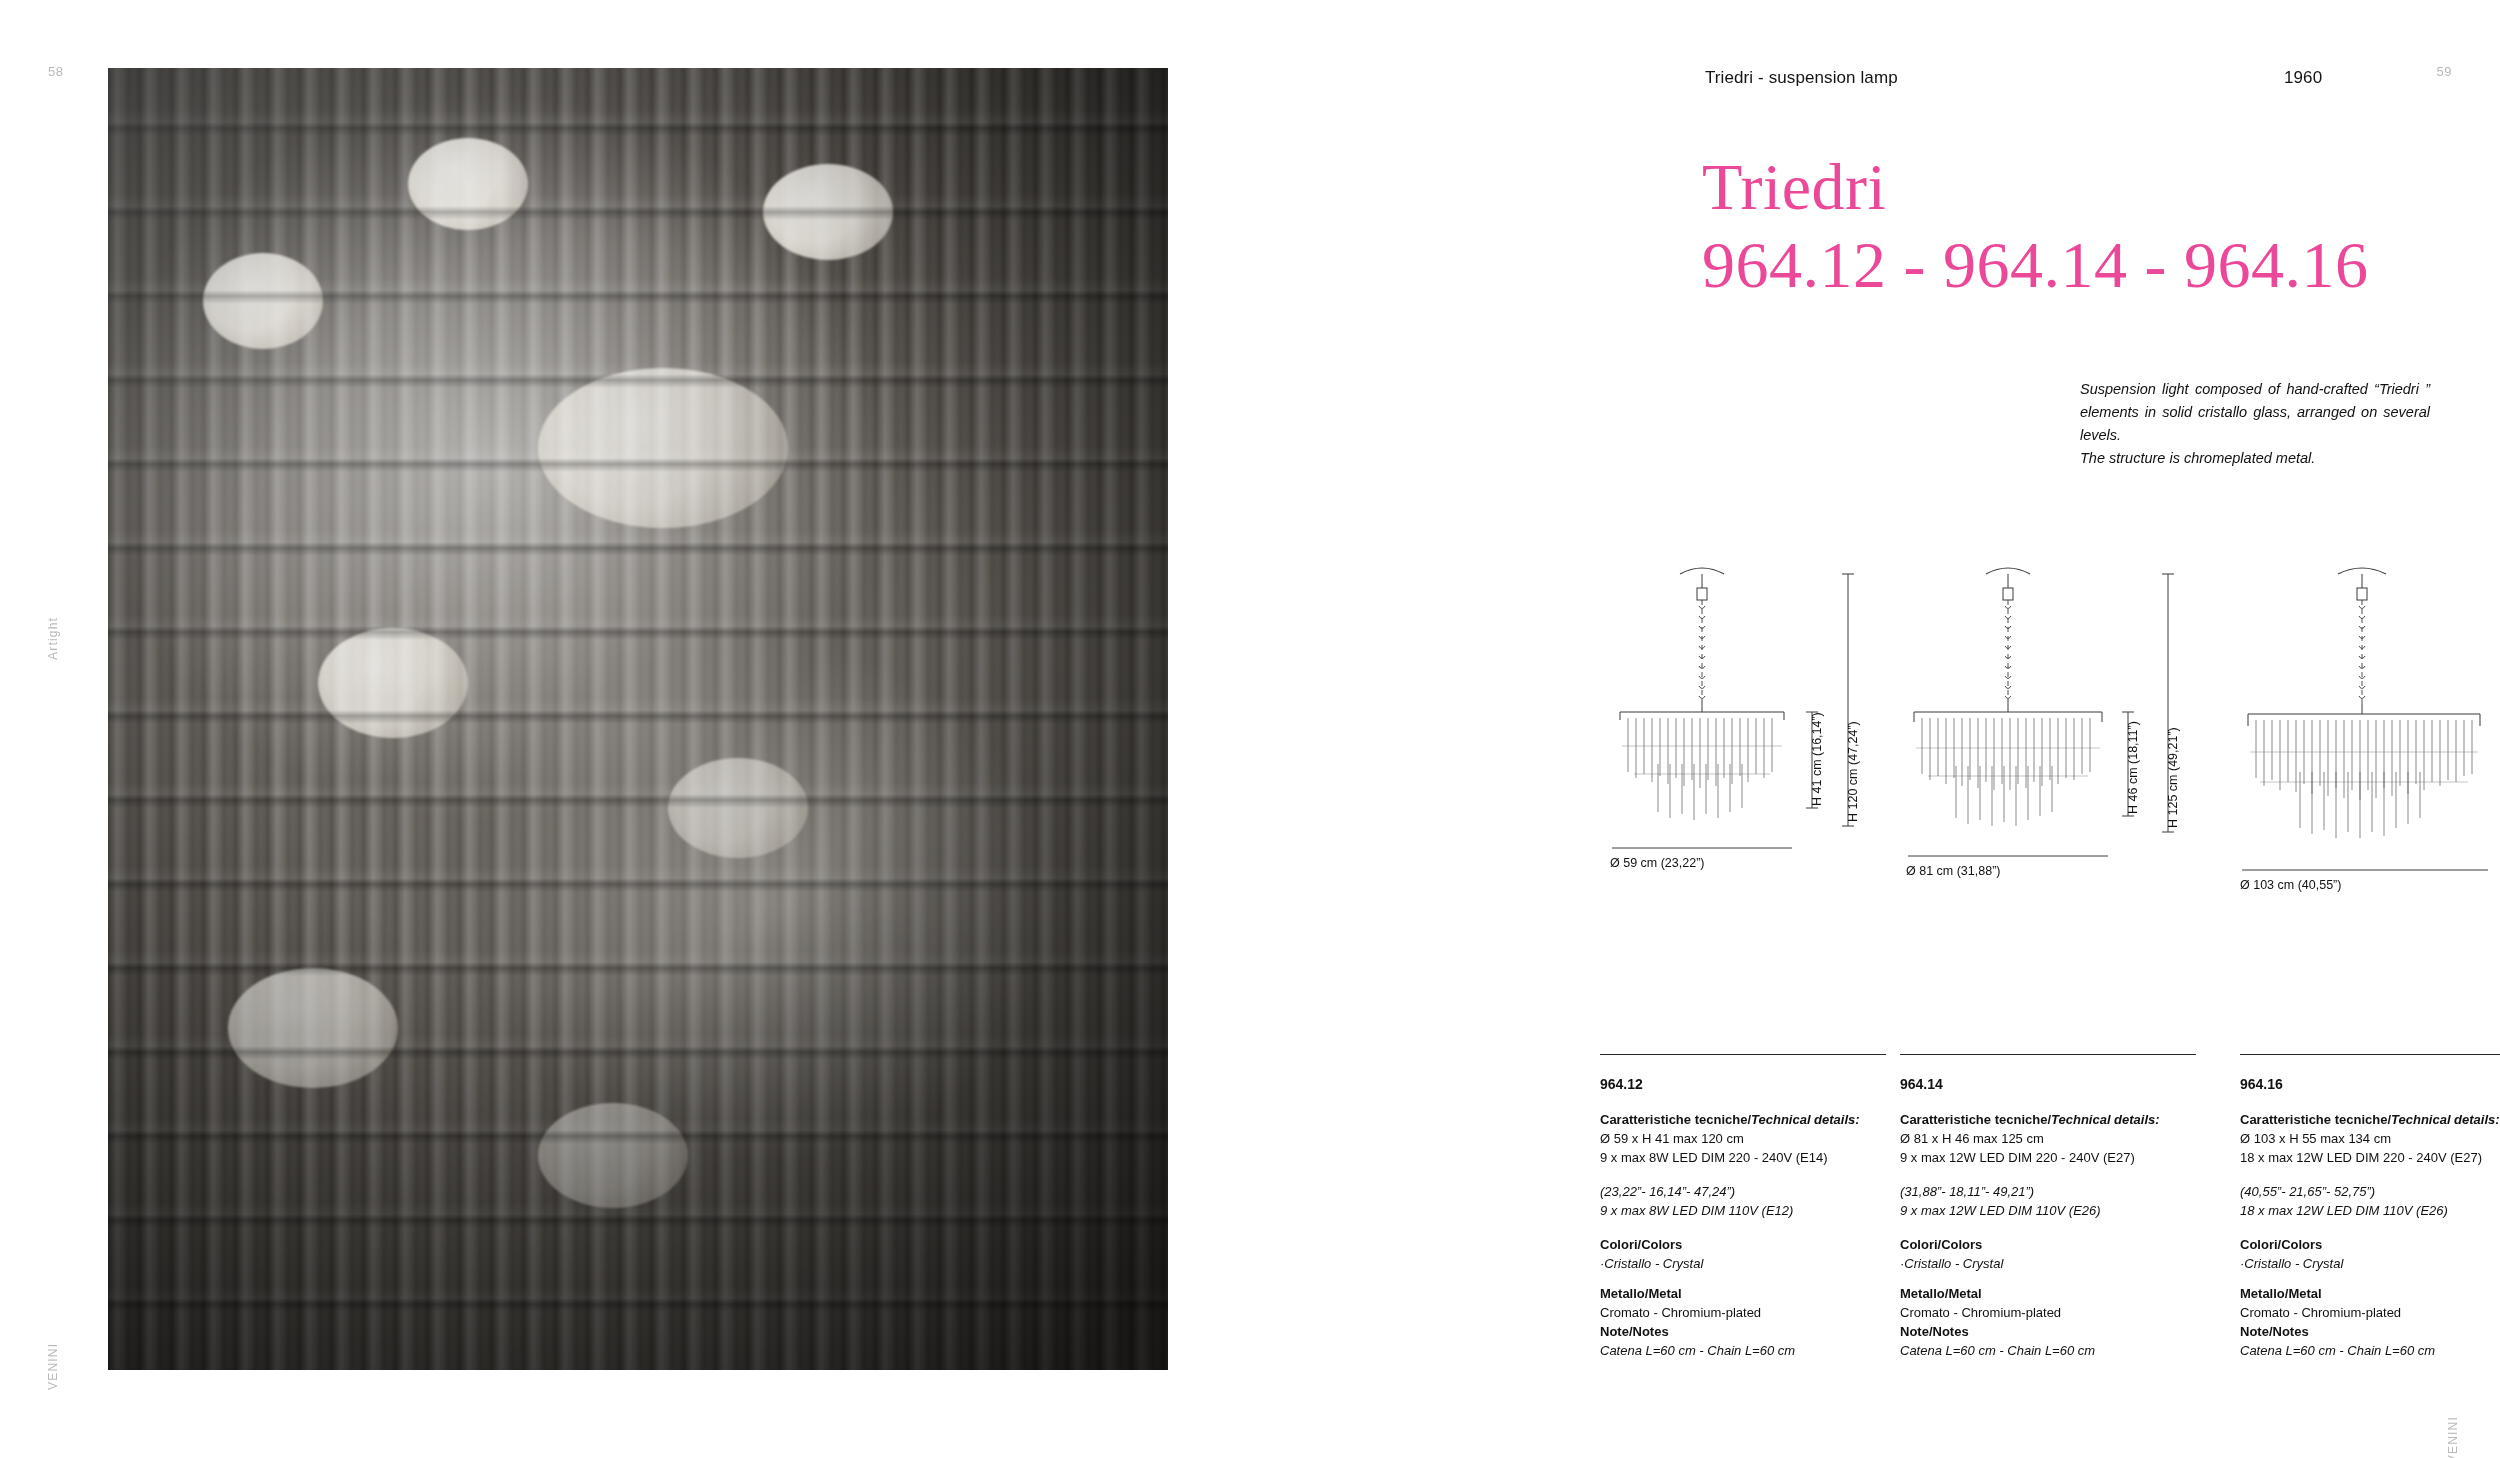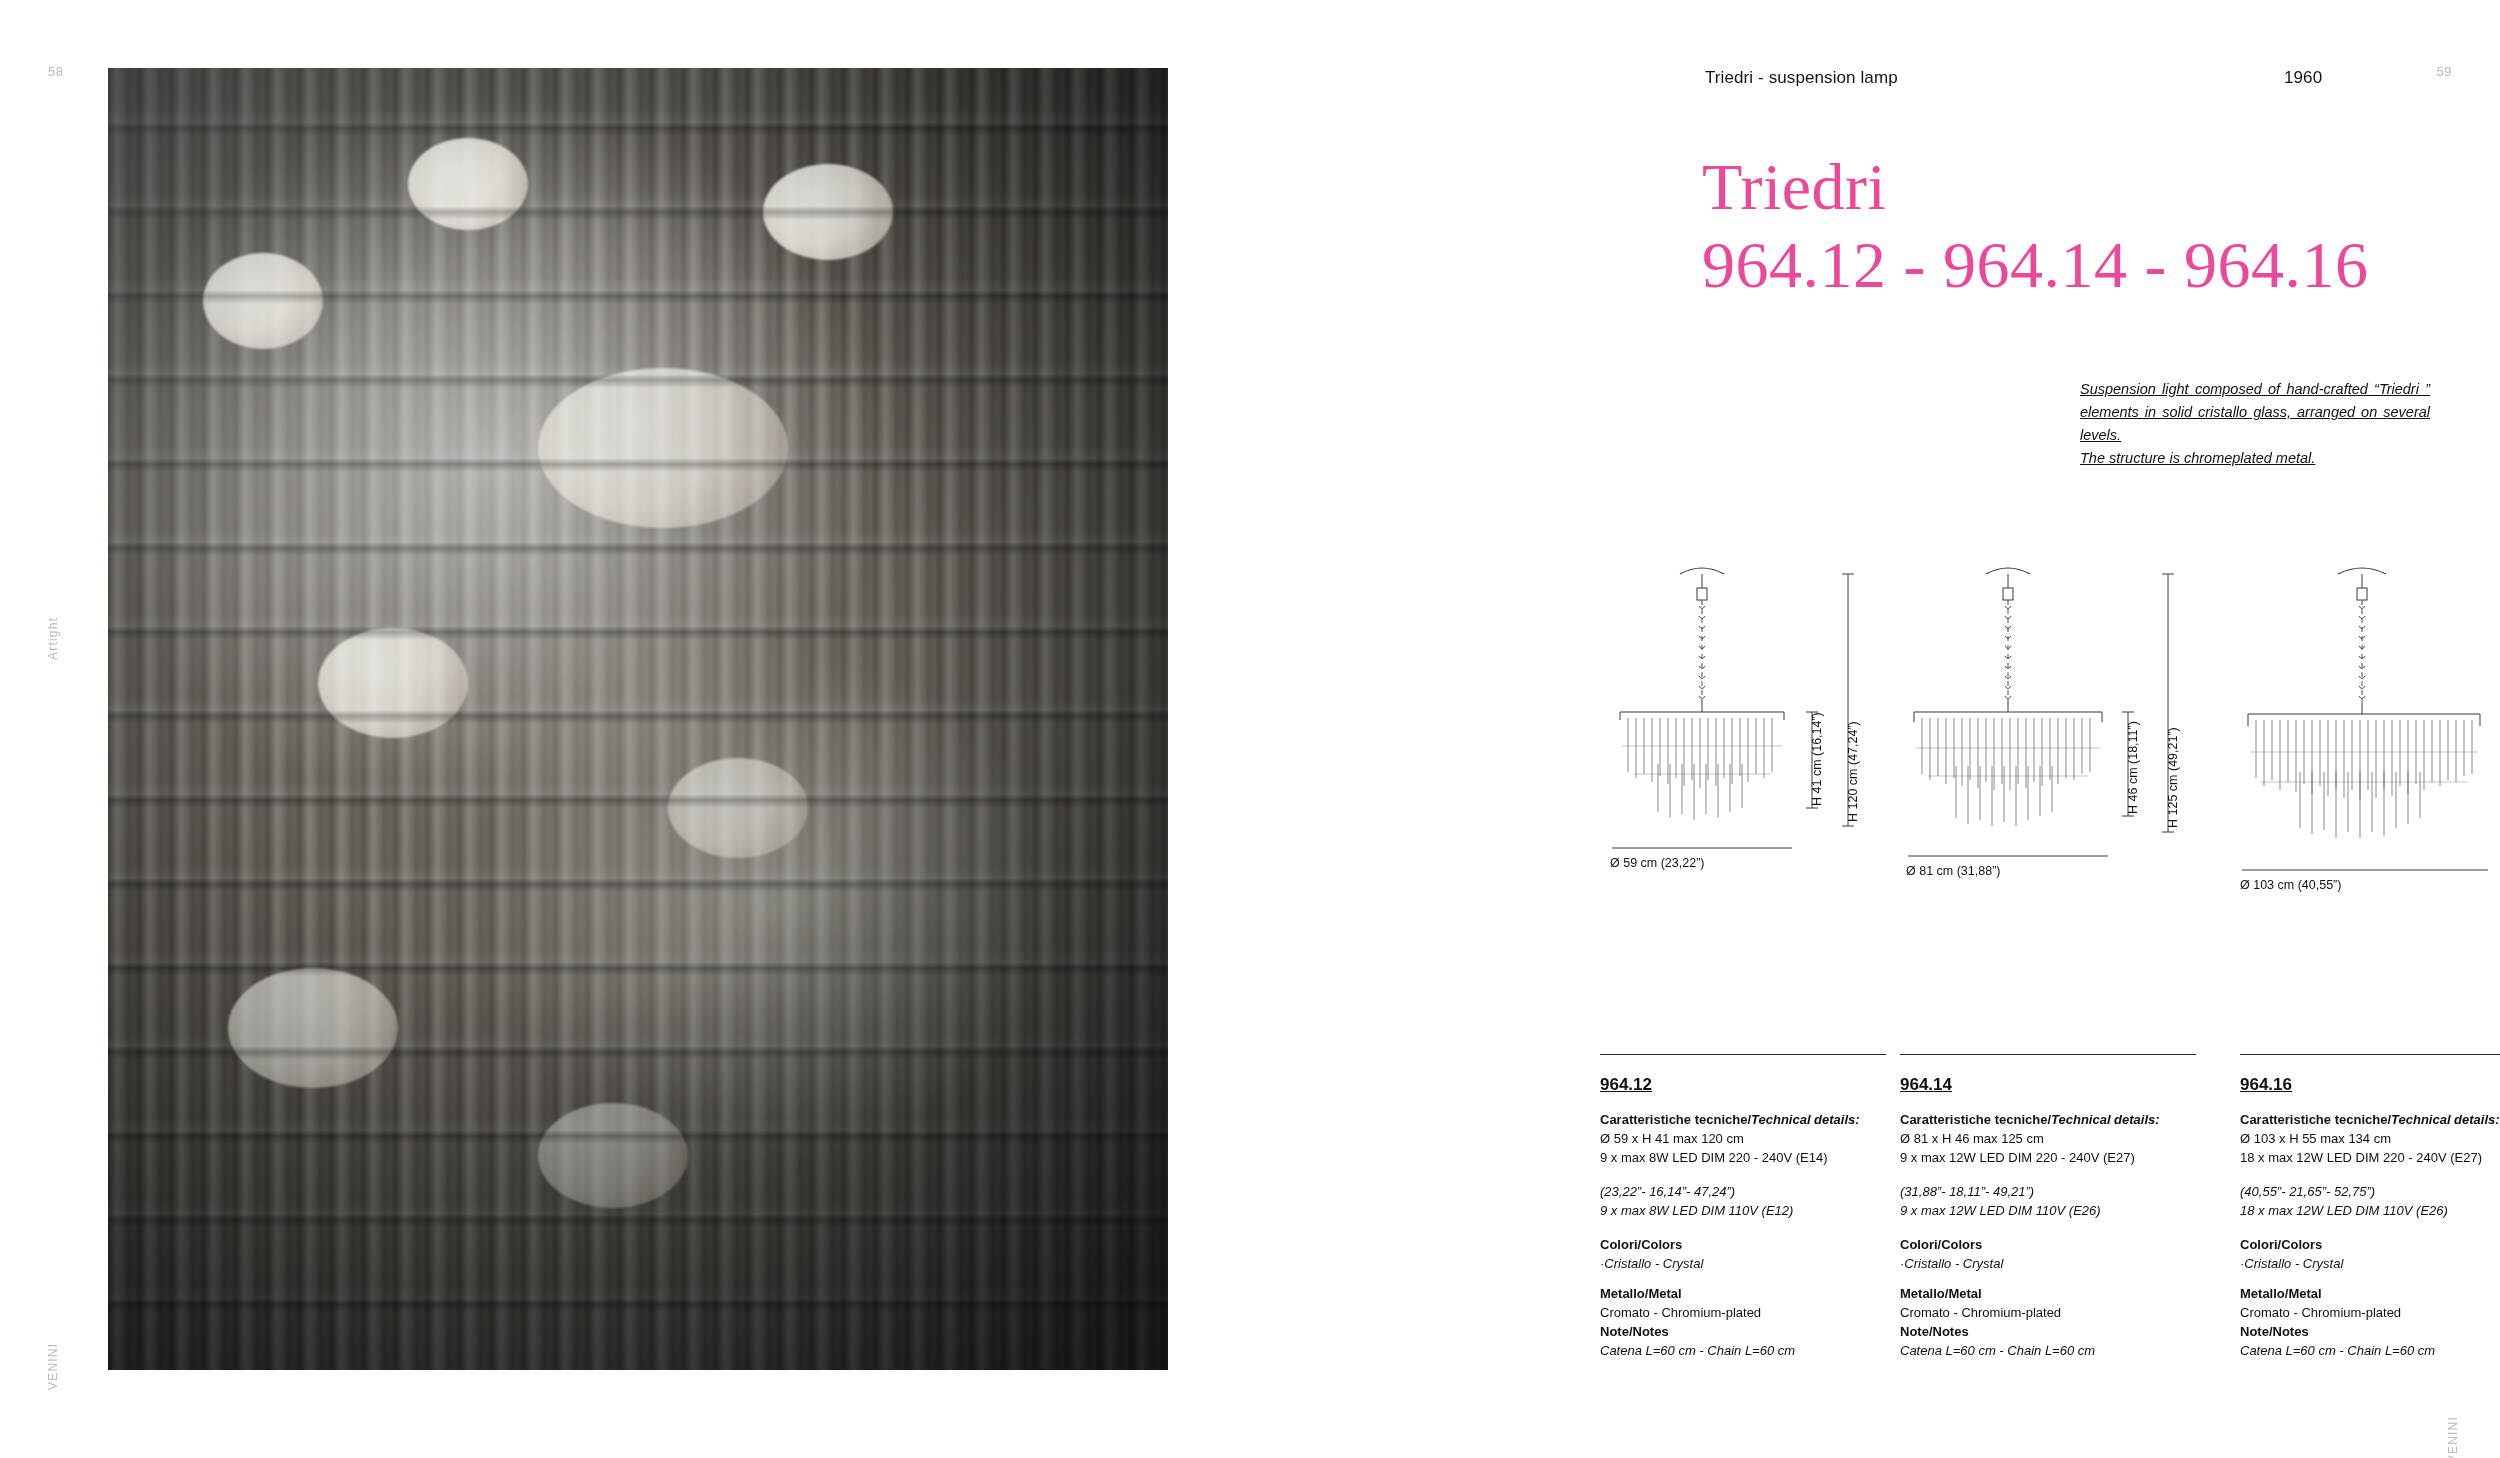--- a/index.html
+++ b/index.html
@@ -145,21 +145,21 @@
   }
 
   
   .rule{
     position:absolute;height:1px;background:#111;opacity:.9;
   }
   .spec{position:absolute;top:1075px;font-size:13px;line-height:19px;color:#111;}
   .s1{left:350px;width:290px;}
   .s2{left:650px;width:300px;}
   .s3{left:990px;width:320px;}
-  .spec .code{font-weight:bold;text-decoration:underline;font-size:17px;display:block;margin-bottom:16px;}
+  .spec .code{font-weight:bold;font-size:14px;display:block;margin-bottom:16px;}
   .spec .hdr{font-weight:bold;display:block;}
   .spec .hdr i{font-weight:bold;font-style:italic;margin-top:9px;}
   .spec .it{display:block;}
   .spec .en{display:block;font-style:italic;}
   .spec .gap{height:15px;}
   .spec .gap-s{height:11px;}
 </style>
 </head>
 <body>
 
@@ -196,21 +196,21 @@
     <div class="vert-right">VENINI</div>
 
     <div class="running-head">Triedri - suspension lamp</div>
     <div class="running-year">1960</div>
 
     <div class="title">
       <span class="l1">Triedri</span>
       <span class="l2">964.12 - 964.14 - 964.16</span>
     </div>
 
-    <div class="desc-en" style="white-space:pre-line;text-decoration:underline;">Suspension light composed of hand-crafted “Triedri ” elements in solid cristallo glass, arranged on several levels.
+    <div class="desc-en" style="white-space:pre-line;">Suspension light composed of hand-crafted “Triedri ” elements in solid cristallo glass, arranged on several levels.
 The structure is chromeplated metal.</div>
 
     <div class="draw d1">
       <svg width="290" height="430" viewBox="0 0 290 430">
         <g stroke="#3a3a3a" fill="none" stroke-width="1">
           <path d="M80 14 q22 -12 44 0" stroke-width="1.2"></path>
           <line x1="102" y1="14" x2="102" y2="28"></line>
           <rect x="97" y="28" width="10" height="12"></rect>
 
           <g stroke-width=".9">

